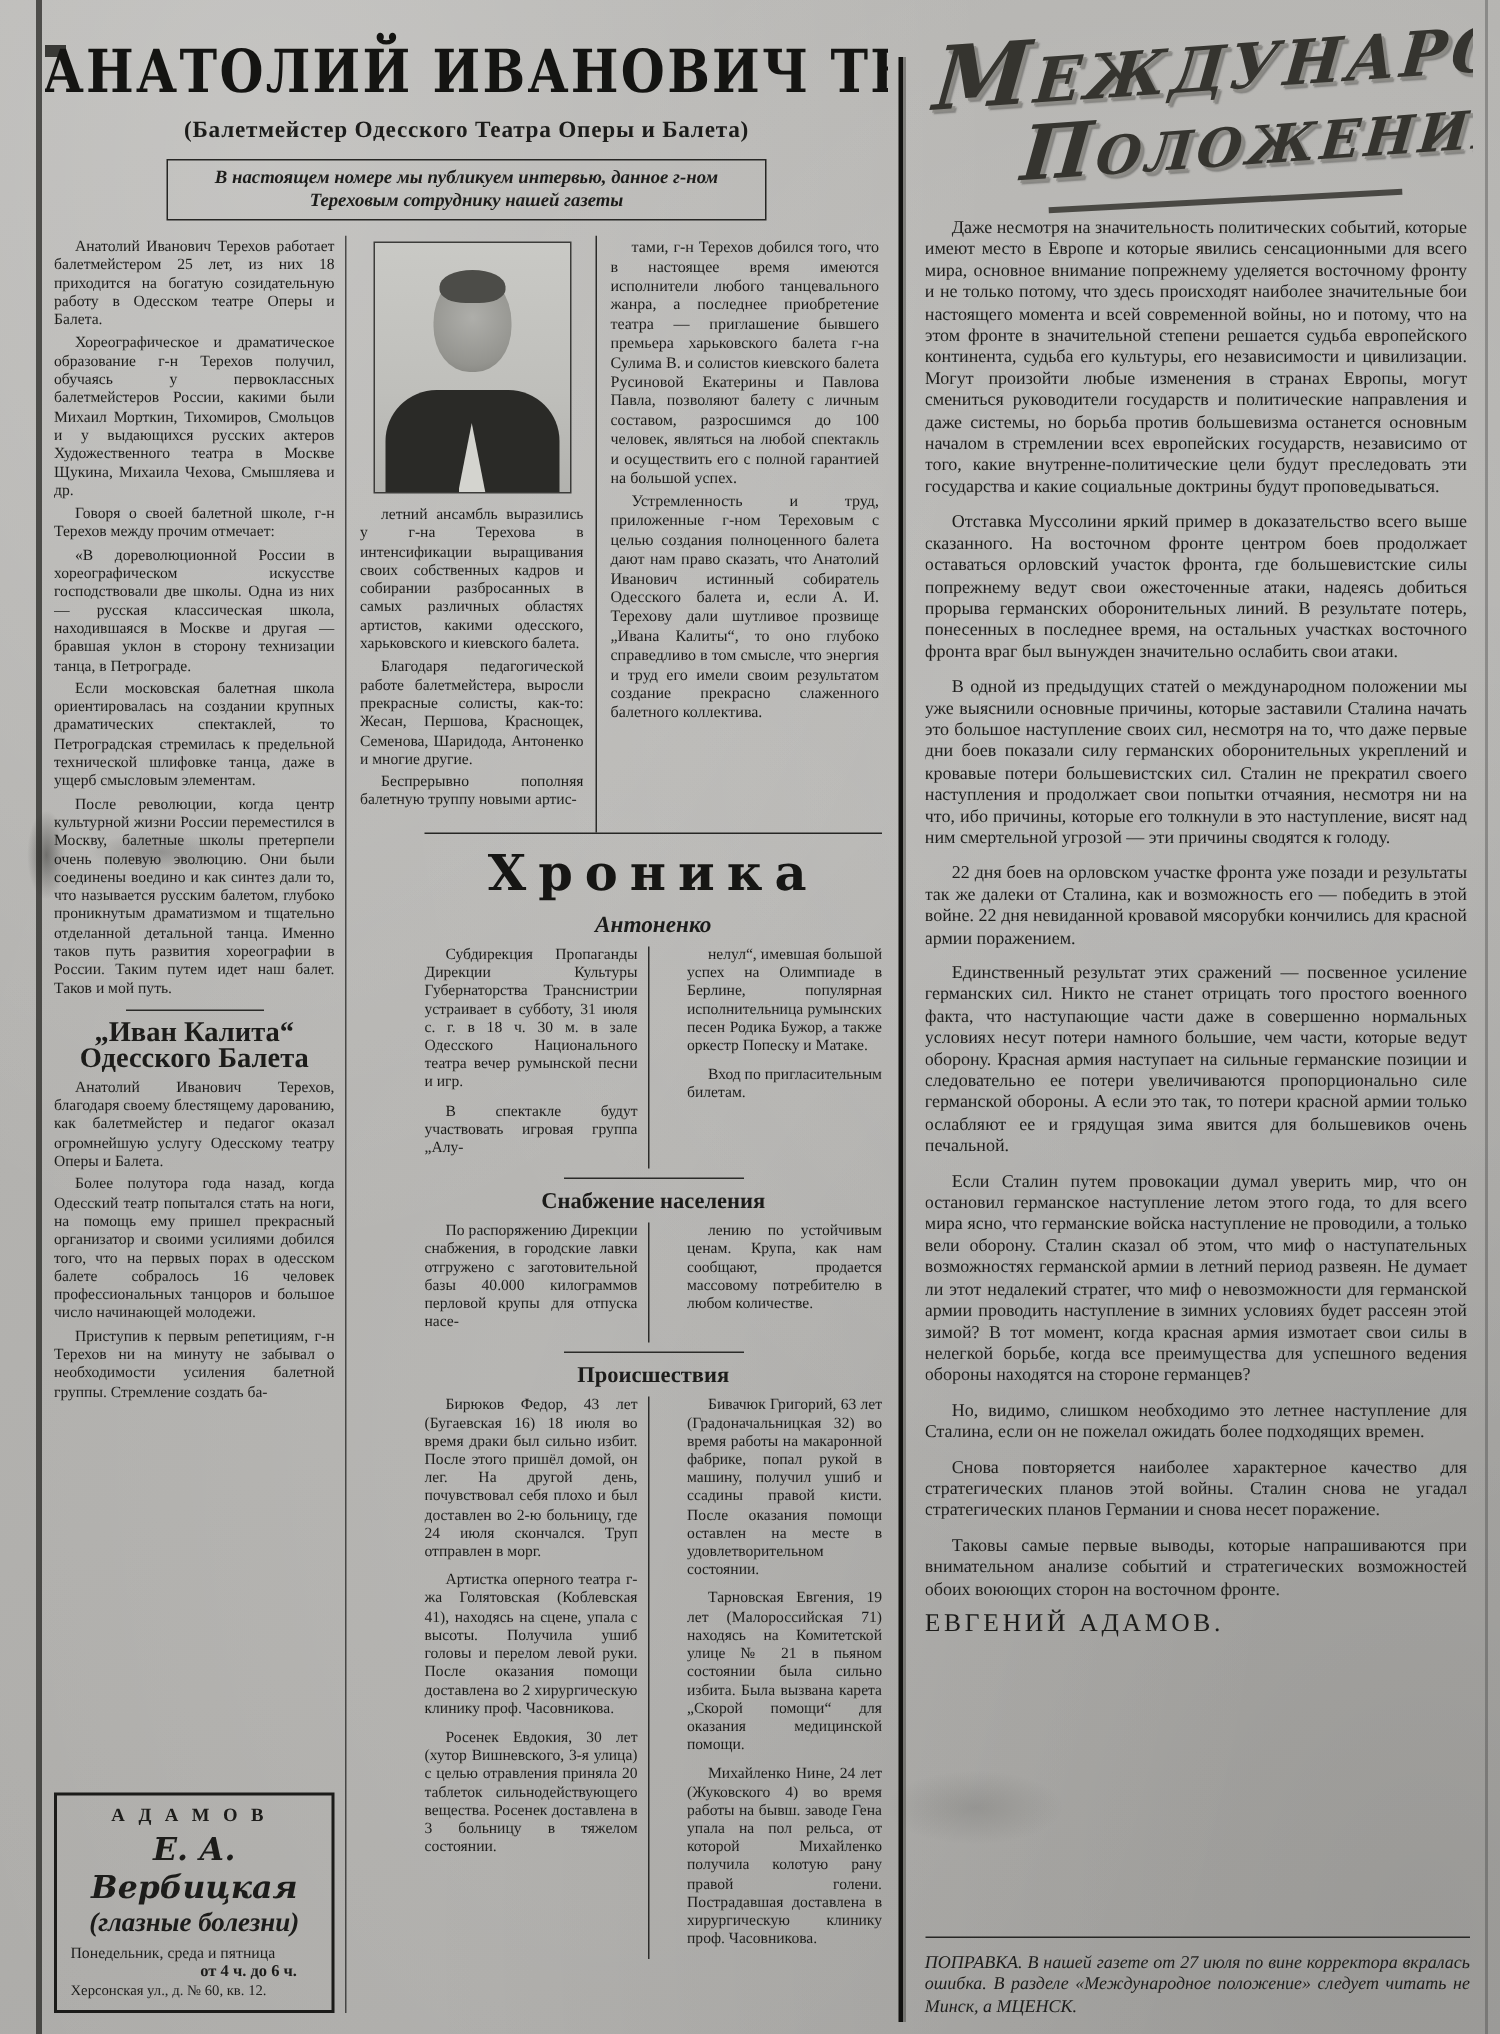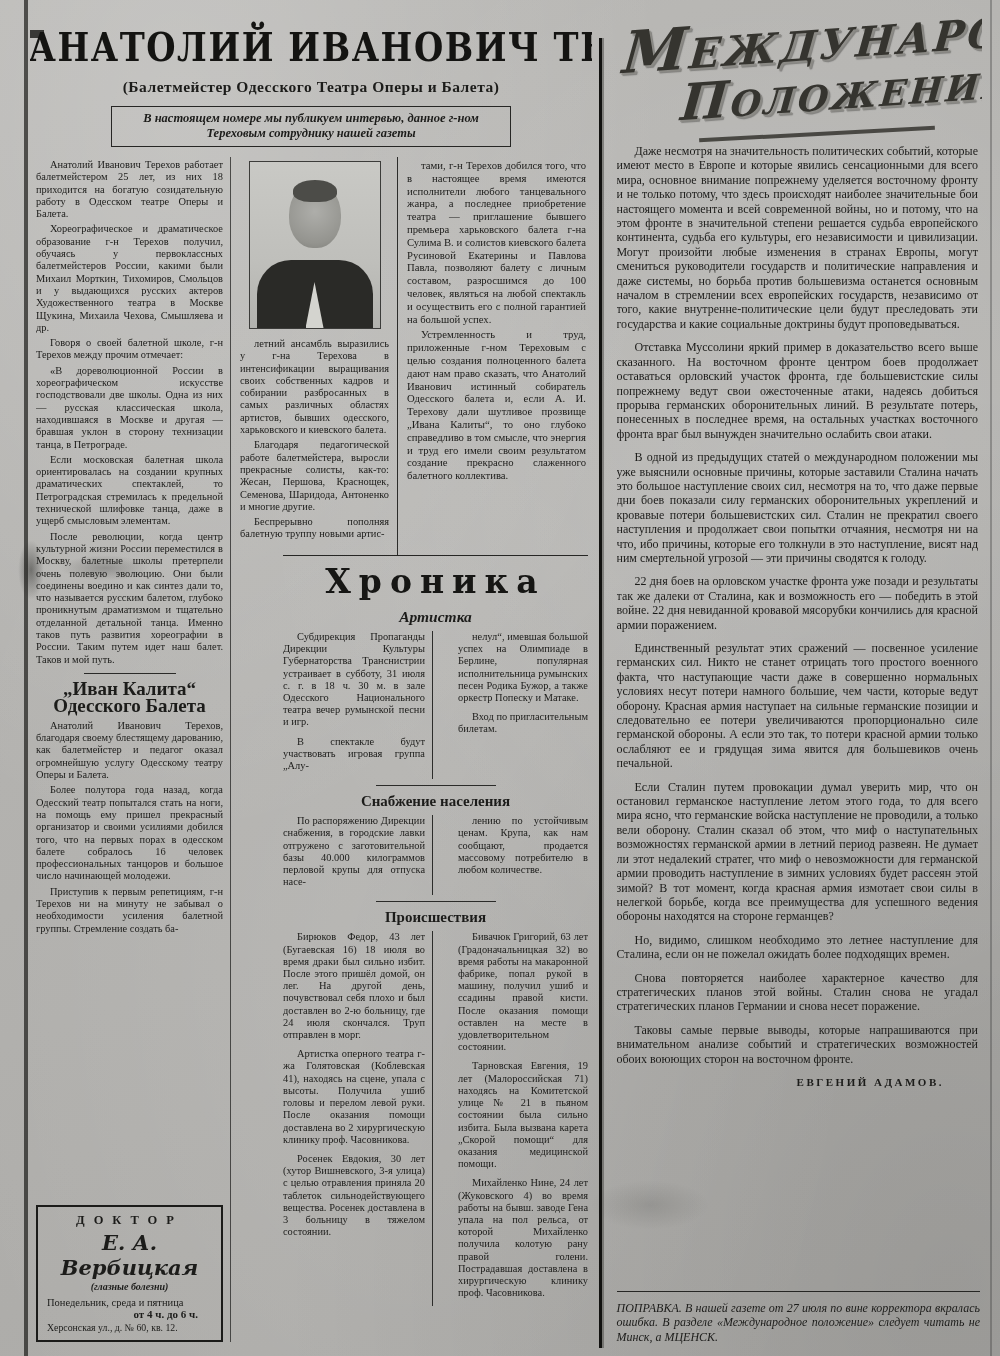--- a/index.html
+++ b/index.html
@@ -60,21 +60,21 @@
                 background:#2a2a27; border-radius:34px 34px 0 0; }
   .photo-shirt { position:absolute; bottom:0; left:50%; transform:translateX(-50%); width:18px; height:46px;
                 background:#d4d4cf; clip-path:polygon(50% 0, 100% 100%, 0 100%); }
 
   .short-rule { width:92px; border-top:1px solid #2a2a28; margin:7px auto 6px auto; }
   .kalita-heading { text-align:center; font-weight:bold; font-size:19px; line-height:17px; margin:2px 0 6px 0; }
 
   .doctor { border:2px solid #1b1b19; margin-top:auto; padding:6px 9px 7px; text-align:center; }
   .doc-label { font-weight:bold; font-size:12.5px; letter-spacing:9px; }
   .doc-name { font-weight:bold; font-style:italic; font-size:21px; margin-top:2px; font-family:"DejaVu Serif",serif; }
-  .doc-spec { font-weight:bold; font-style:italic; font-size:10px; margin-top:1px; }
+  .doc-spec { font-weight:bold; font-style:italic; font-size:18px; margin-top:1px; }
   .doc-days { font-size:10.5px; text-align:left; margin-top:5px; }
   .doc-hours { font-size:11px; font-weight:bold; text-align:right; padding-right:14px; }
   .doc-addr { font-size:9.8px; text-align:left; margin-top:2px; }
 
   
   .hronika { flex:1; margin-left:52px; border-top:1px solid #262624; padding-top:3px; overflow:hidden; }
   .hronika-title { text-align:center; font-weight:bold; font-size:33px; letter-spacing:8px; margin:3px 0 4px 0;
                    font-family:"DejaVu Serif",serif; color:#161614; }
   .h-heading { text-align:center; font-weight:bold; font-style:italic; font-size:15.5px; margin:7px 0 5px 0; }
   .h-heading.plain { font-style:normal; font-size:15px; }
@@ -97,21 +97,21 @@
     text-shadow:2px 2px 0 rgba(140,139,134,.9), 3px 3px 1px rgba(30,30,27,.35);
     white-space:nowrap;
   }
   .intl-l1 { font-size:41px; }
   .intl-l1::first-letter { font-size:58px; }
   .intl-l2 { font-size:35px; margin:-4px 0 0 58px; }
   .intl-l2::first-letter { font-size:50px; }
   .intl-underline { height:4px; width:236px; background:#35342f; transform:rotate(-3deg); margin:4px 0 0 76px; opacity:.85; }
   .intl-body { flex:1; overflow:hidden; font-size:12px; line-height:14.4px; text-align:justify; padding-right:2px; }
   .intl-body .para { text-indent:18px; margin-bottom:9px; }
-  .intl-sign { text-align:right; font-weight:bold; letter-spacing:2.5px; font-size:11px; margin:6px 34px 8px 0; }
+  .intl-sign { font-weight:normal; letter-spacing:2.5px; font-size:17px; margin:6px 34px 8px 0; }
   .correction { border-top:1px solid #262624; margin-top:auto; padding-top:9px; font-size:12px; line-height:14.5px;
                 font-style:italic; text-align:justify; }
   .correction-sign { text-align:right; font-weight:bold; font-style:italic; font-size:12.5px; margin-top:7px; padding-right:36px; }
 </style>
 </head>
 <body>
 
 <div class="page">
   <div class="edge-left"></div>
   <div class="edge-right"></div>
@@ -144,58 +144,58 @@
               </div>
             <div class="short-rule"></div>
             <div class="kalita-heading">„Иван Калита“ Одесского Балета</div>
             <div>
                 <p class="para">Анатолий Иванович Терехов, благодаря своему блестящему дарованию, как балетмейстер и педагог оказал огромнейшую услугу Одесскому театру Оперы и Балета.</p>
                 <p class="para">Более полутора года назад, когда Одесский театр попытался стать на ноги, на помощь ему пришел прекрасный организатор и своими усилиями добился того, что на первых порах в одесском балете собралось 16 человек профессиональных танцоров и большое число начинающей молодежи.</p>
                 <p class="para">Приступив к первым репетициям, г-н Терехов ни на минуту не забывал о необходимости усиления балетной группы. Стремление создать ба-</p>
               </div>
           </div>
           <div class="doctor">
-            <div class="doc-label">ДОКТОР</div>
+            <div class="doc-label">АДАМОВ</div>
             <div class="doc-name">Е. А. Вербицкая</div>
             <div class="doc-spec">(глазные болезни)</div>
             <div class="doc-days">Понедельник, среда и пятница</div>
             <div class="doc-hours">от 4 ч. до 6 ч.</div>
             <div class="doc-addr">Херсонская ул., д. № 60, кв. 12.</div>
           </div>
         </div>
 
         <div class="colrule"></div>
 
         <div class="mid-wrap">
           <div class="mid-row">
             <div class="col2">
               <div class="photo">
                 <div class="photo-head"></div>
                 <div class="photo-body"></div>
                 <div class="photo-shirt"></div>
               </div>
               <div>
-                  <p class="para">летний ансамбль выразились у г-на Терехова в интенсификации выращивания своих собственных кадров и собирании разбросанных в самых различных областях артистов, бывших одесского, харьковского и киевского балета.</p>
+                  <p class="para">летний ансамбль выразились у г-на Терехова в интенсификации выращивания своих собственных кадров и собирании разбросанных в самых различных областях артистов, какими одесского, харьковского и киевского балета.</p>
                   <p class="para">Благодаря педагогической работе балетмейстера, выросли прекрасные солисты, как-то: Жесан, Першова, Краснощек, Семенова, Шаридода, Антоненко и многие другие.</p>
                   <p class="para">Беспрерывно пополняя балетную труппу новыми артис-</p>
                 </div>
             </div>
             <div class="col3">
               <div>
                   <p class="para">тами, г-н Терехов добился того, что в настоящее время имеются исполнители любого танцевального жанра, а последнее приобретение театра — приглашение бывшего премьера харьковского балета г-на Сулима В. и солистов киевского балета Русиновой Екатерины и Павлова Павла, позволяют балету с личным составом, разросшимся до 100 человек, являться на любой спектакль и осуществить его с полной гарантией на большой успех.</p>
                   <p class="para">Устремленность и труд, приложенные г-ном Тереховым с целью создания полноценного балета дают нам право сказать, что Анатолий Иванович истинный собиратель Одесского балета и, если А. И. Терехову дали шутливое прозвище „Ивана Калиты“, то оно глубоко справедливо в том смысле, что энергия и труд его имели своим результатом создание прекрасно слаженного балетного коллектива.</p>
                 </div>
             </div>
           </div>
 
           <div class="hronika">
             <div class="hronika-title">Хроника</div>
 
             <div class="h-section">
-              <div class="h-heading">Артистка</div>
+              <div class="h-heading">Антоненко</div>
               <div class="h-cols">
                 <div class="h-left">
                     <p class="para">Субдирекция Пропаганды Дирекции Культуры Губернаторства Транснистрии устраивает в субботу, 31 июля с. г. в 18 ч. 30 м. в зале Одесского Национального театра вечер румынской песни и игр.</p>
                     <p class="para">В спектакле будут участвовать игровая группа „Алу-</p>
                   </div>
                 <div class="h-right">
                     <p class="para">нелул“, имевшая большой успех на Олимпиаде в Берлине, популярная исполнительница румынских песен Родика Бужор, а также оркестр Попеску и Матаке.</p>
                     <p class="para">Вход по пригласительным билетам.</p>
                   </div>
               </div>

